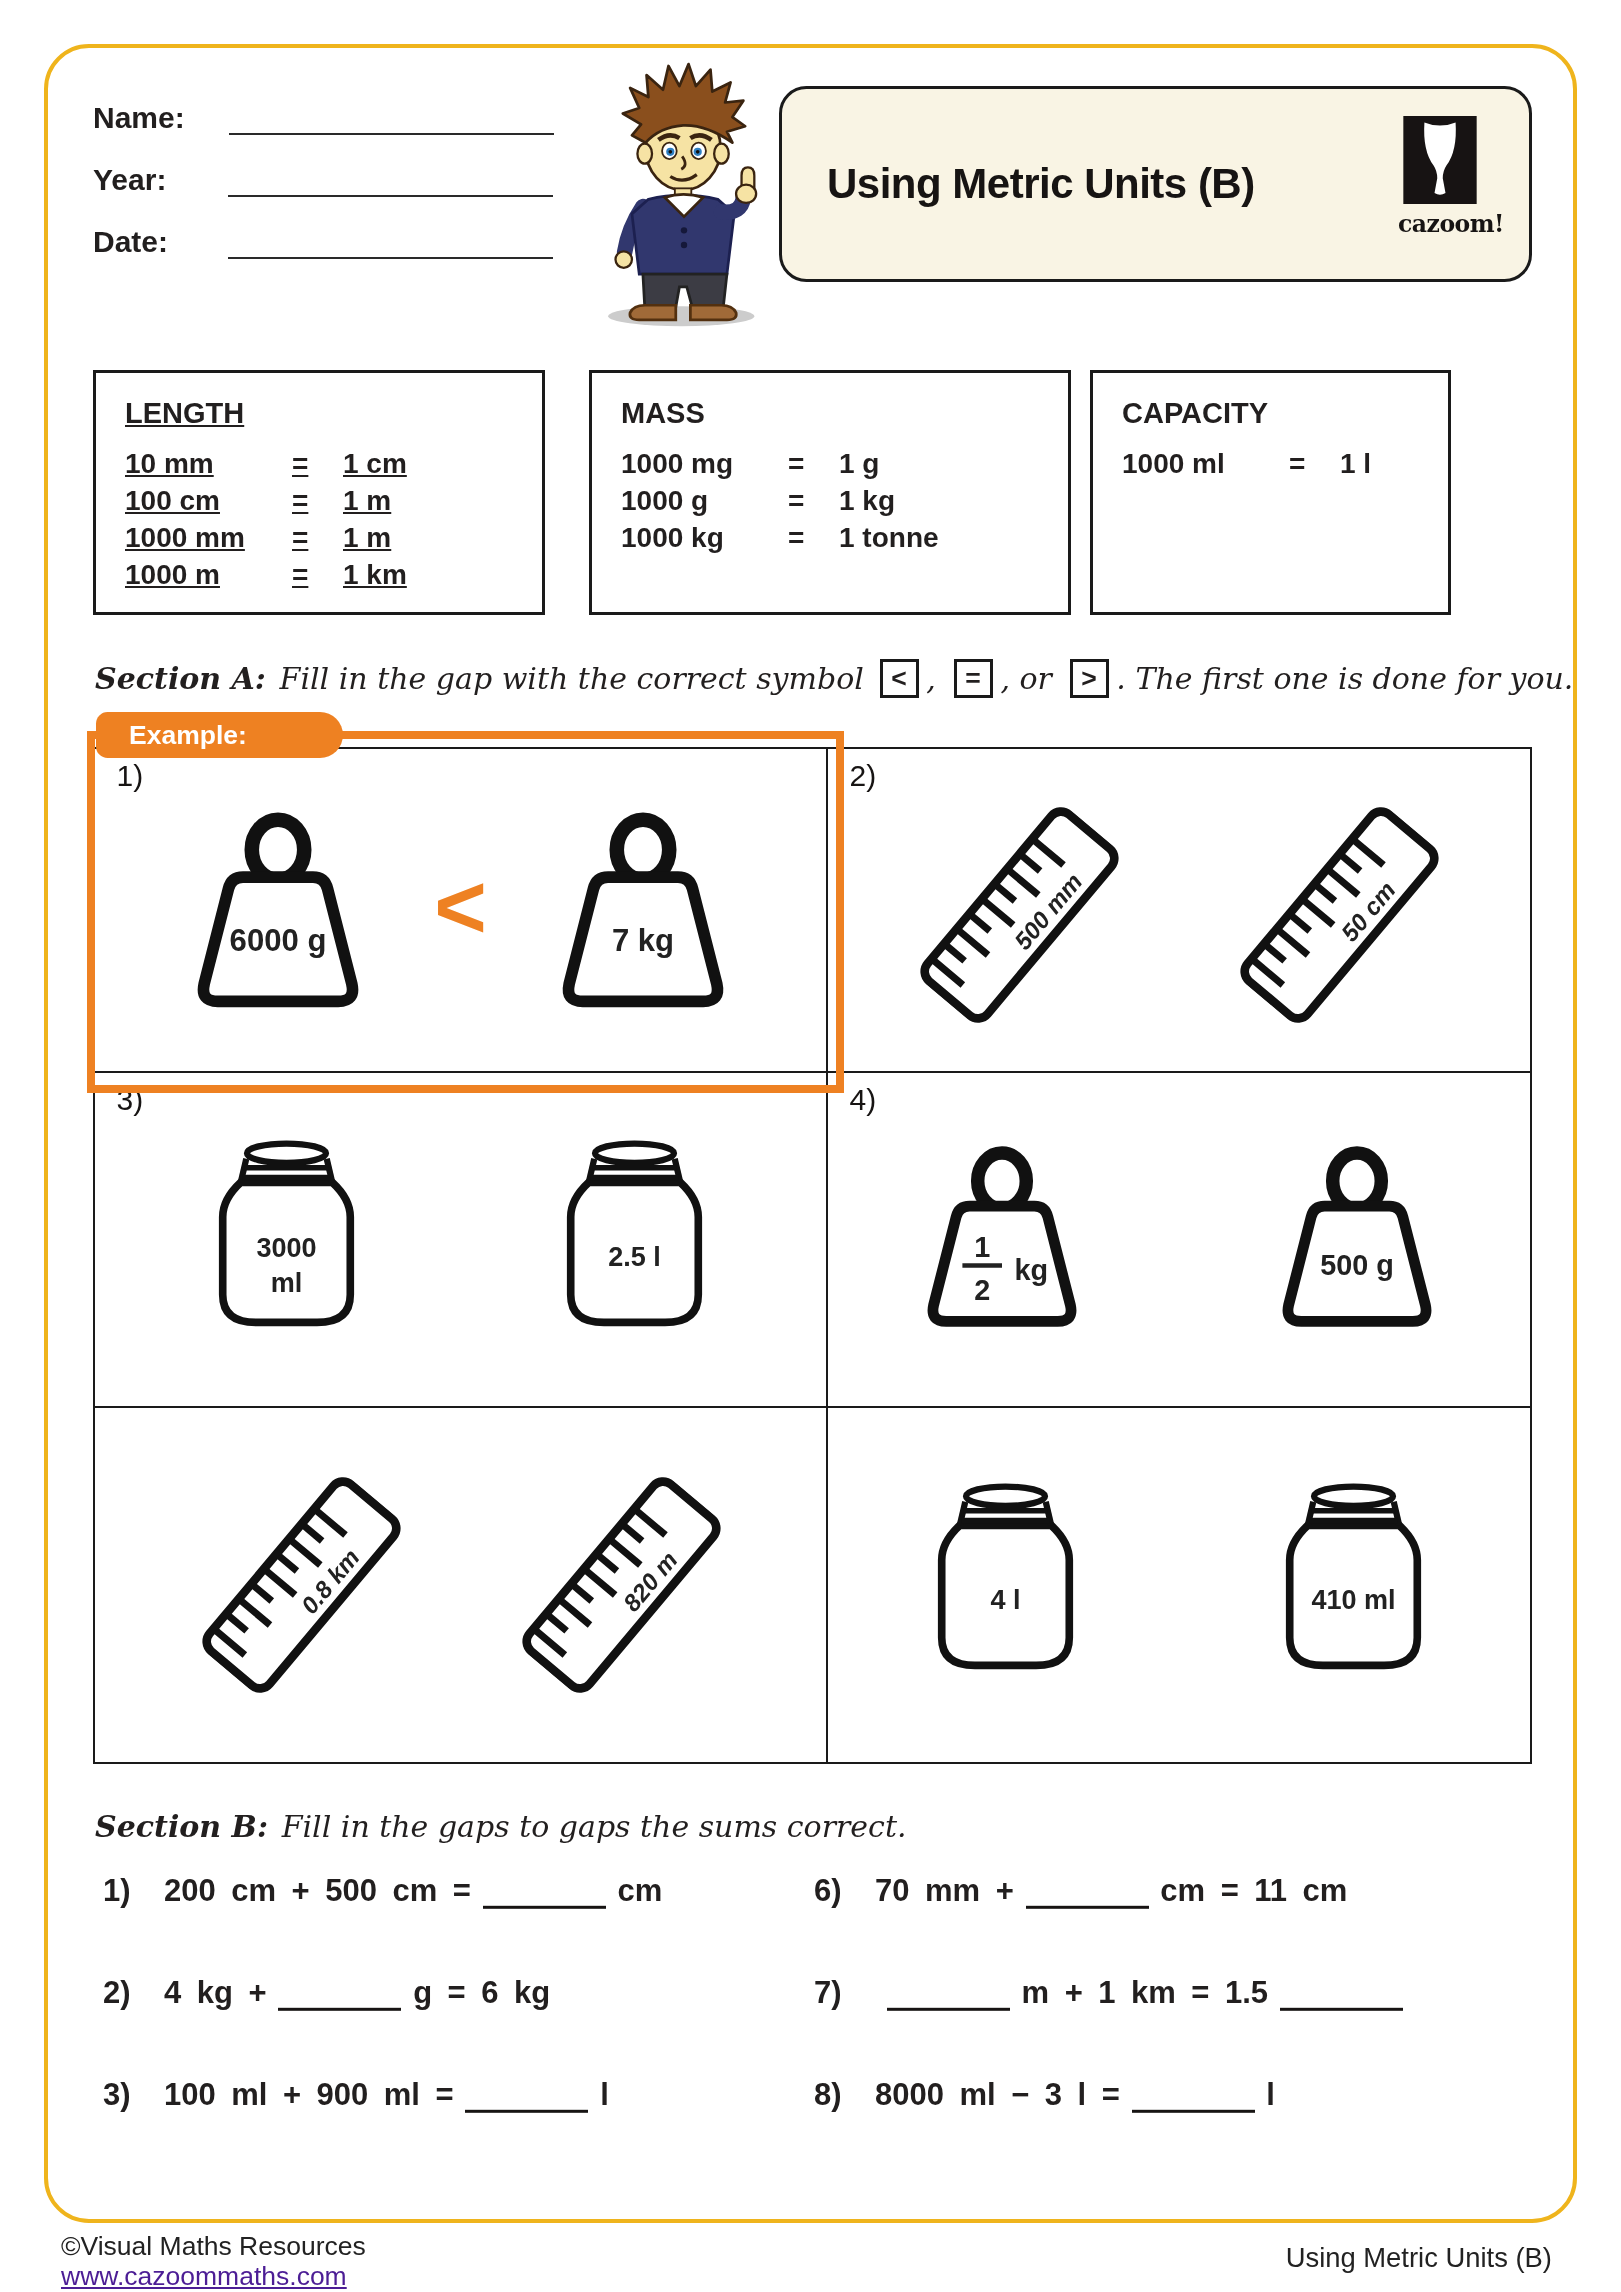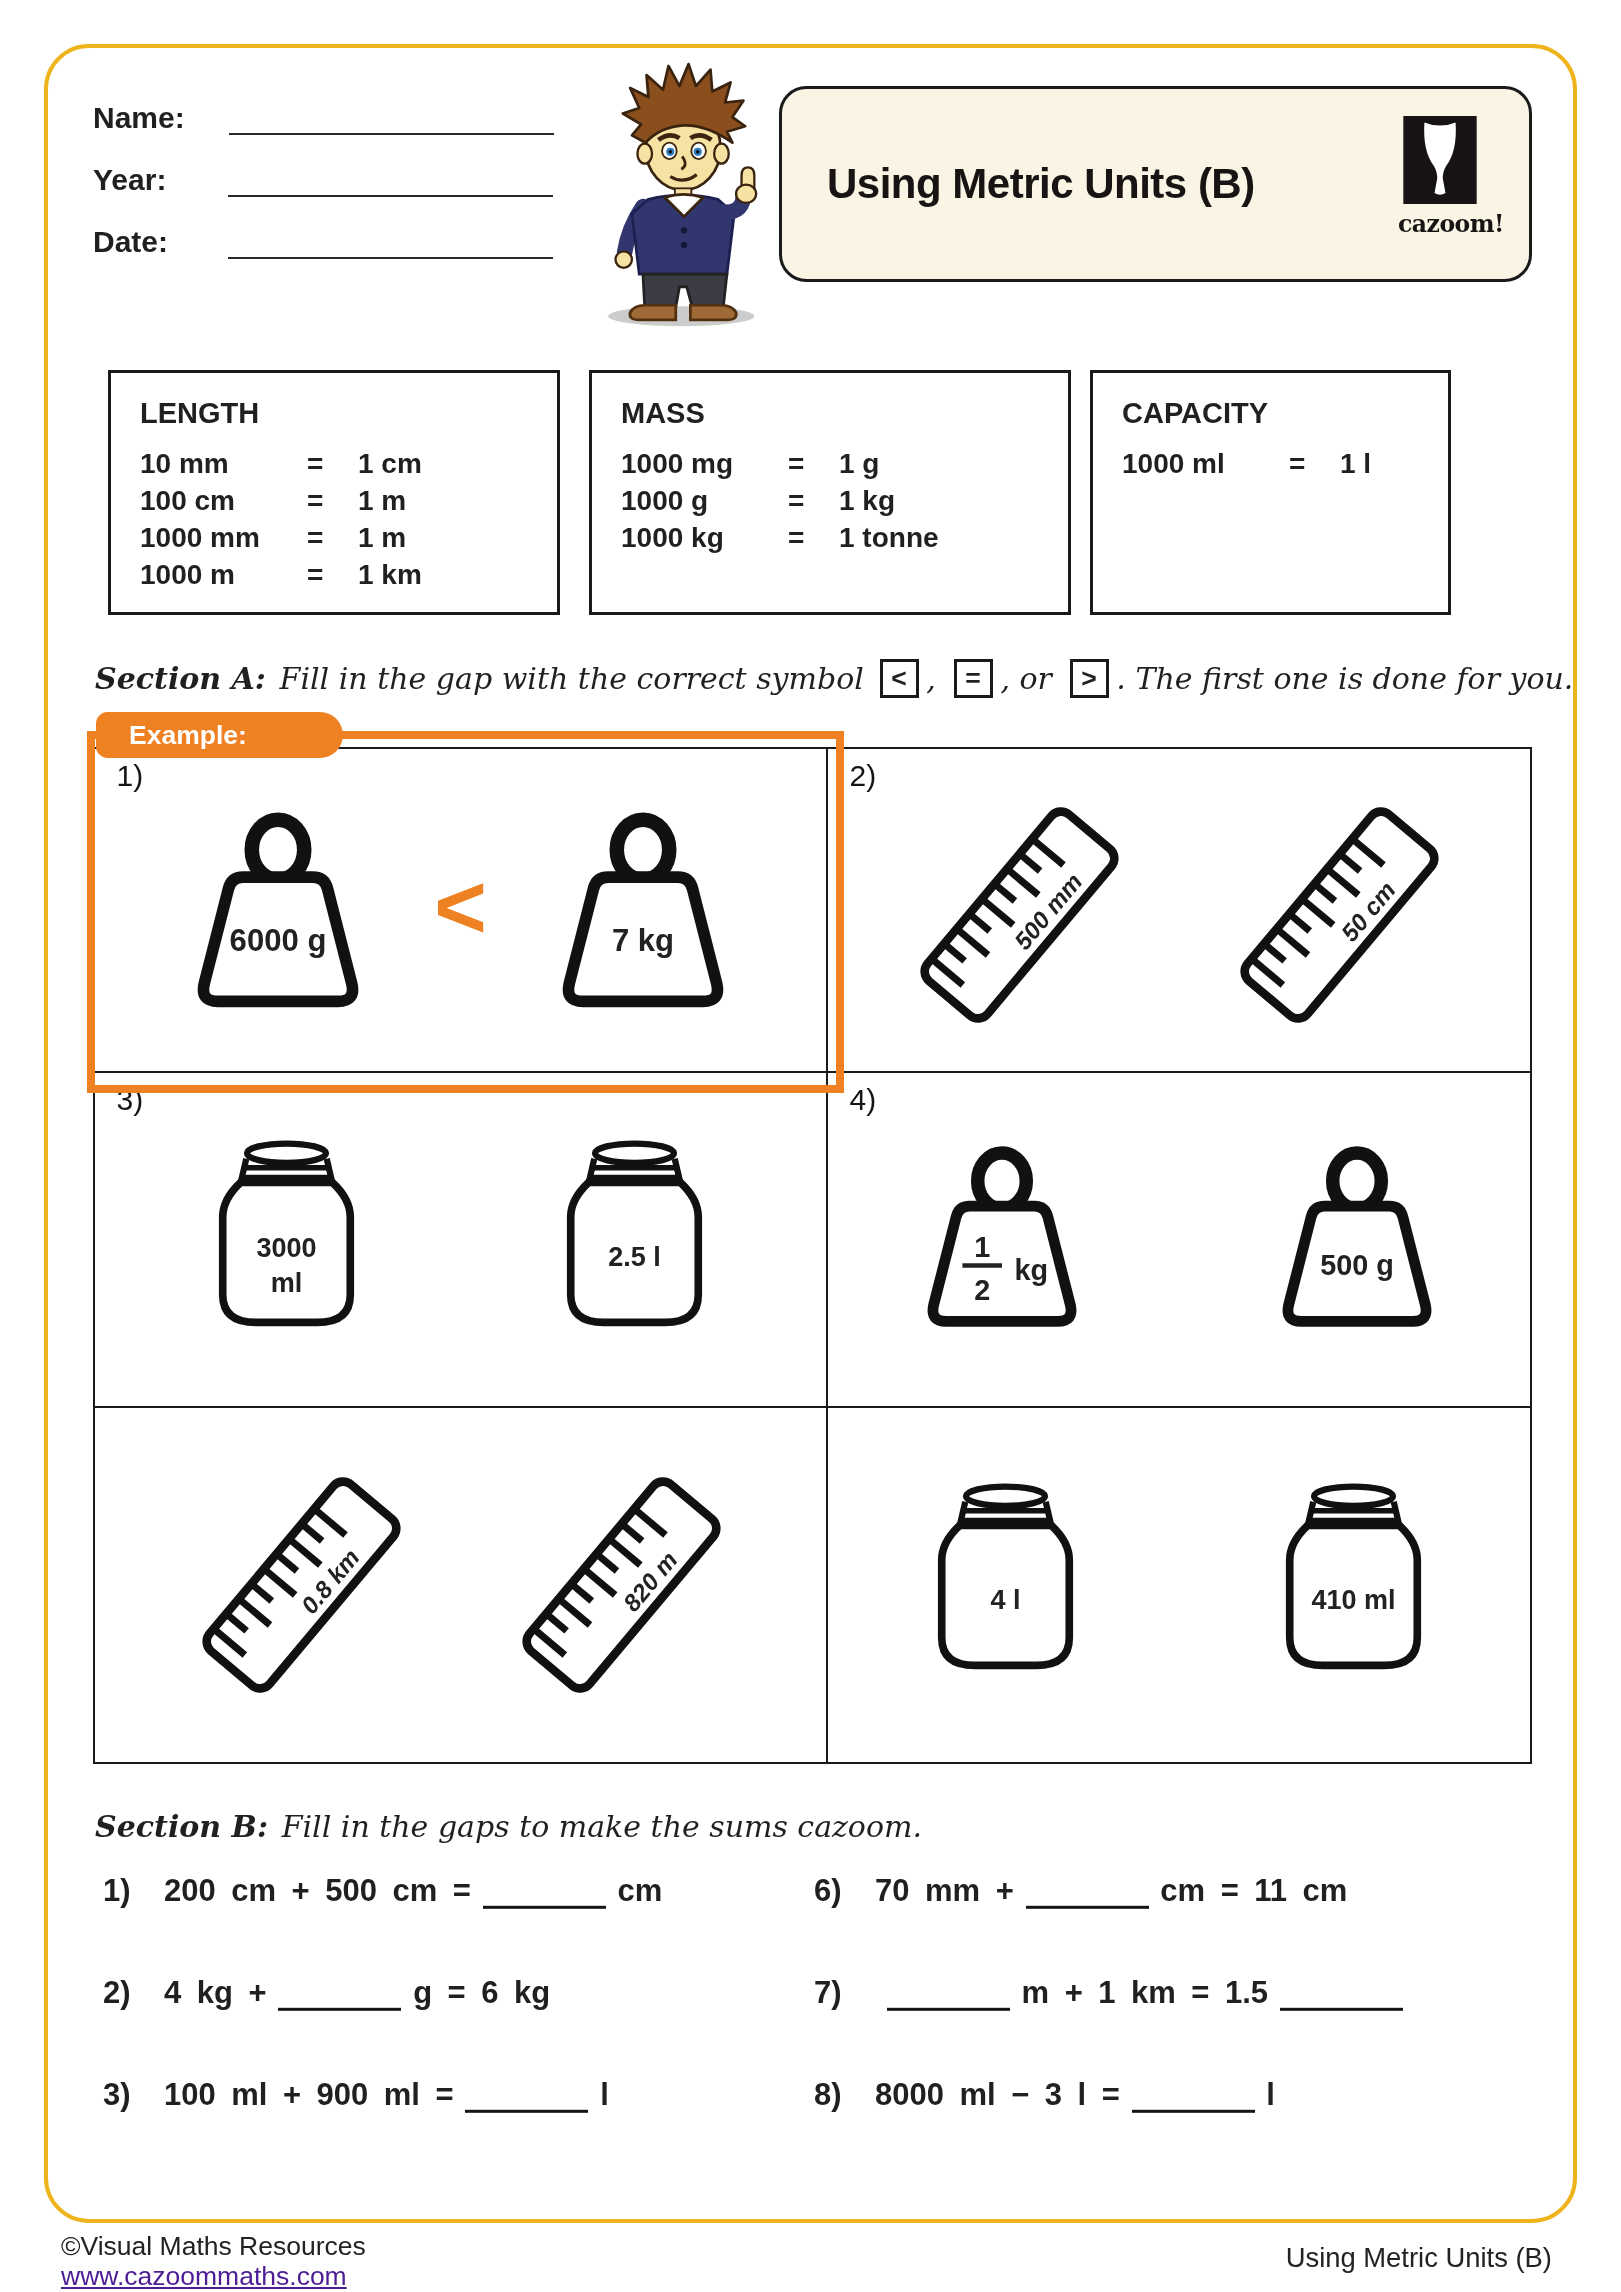--- a/index.html
+++ b/index.html
@@ -140,21 +140,21 @@
   <span class="title-text">Using Metric Units (B)</span>
   <div class="logo">
     <svg width="74" height="88" viewBox="0 0 80 96">
       <rect width="80" height="96" fill="#171313"></rect>
       <path d="M23 7 Q40 14 57 7 Q59 38 47 54 Q43 60 43 68 L46 84 Q40 88 34 84 L37 68 Q37 60 33 54 Q21 38 23 7 Z" fill="#fff"></path>
     </svg>
     <div class="logo-text">cazoom!</div>
   </div>
 </div>
 
-<div class="abs conv-box" style="left:108px; width:452px;">
+<div class="abs conv-box" style="left:93px; width:452px;text-decoration:underline;">
   <div class="conv-title">LENGTH</div>
   <div class="conv-row">
     <span>10 mm</span>
       <span>=</span>
       <span>1 cm</span>
   </div>
   <div class="conv-row">
     <span>100 cm</span>
       <span>=</span>
       <span>1 m</span>
@@ -381,21 +381,21 @@
   </div>
 </div>
 
 <div class="abs example-border"></div>
 <div class="abs example-tab">
   <span>Example:</span>
 </div>
 
 <div class="abs section-head" style="left:95px; top:1796px;margin-top:13px;">
   <span class="sh-label">Section B:</span>
-  <span class="sh-text">Fill in the gaps to make the sums cazoom.</span>
+  <span class="sh-text">Fill in the gaps to gaps the sums correct.</span>
 </div>
 
 <div class="abs problem" style="left:103px; top:1872px;">
   <span class="pnum">1)</span>
   <span>200 cm + 500 cm =</span>
   <span class="blank"></span>
   <span>cm</span>
 </div>
 <div class="abs problem" style="left:103px; top:1974px;">
   <span class="pnum">2)</span>

